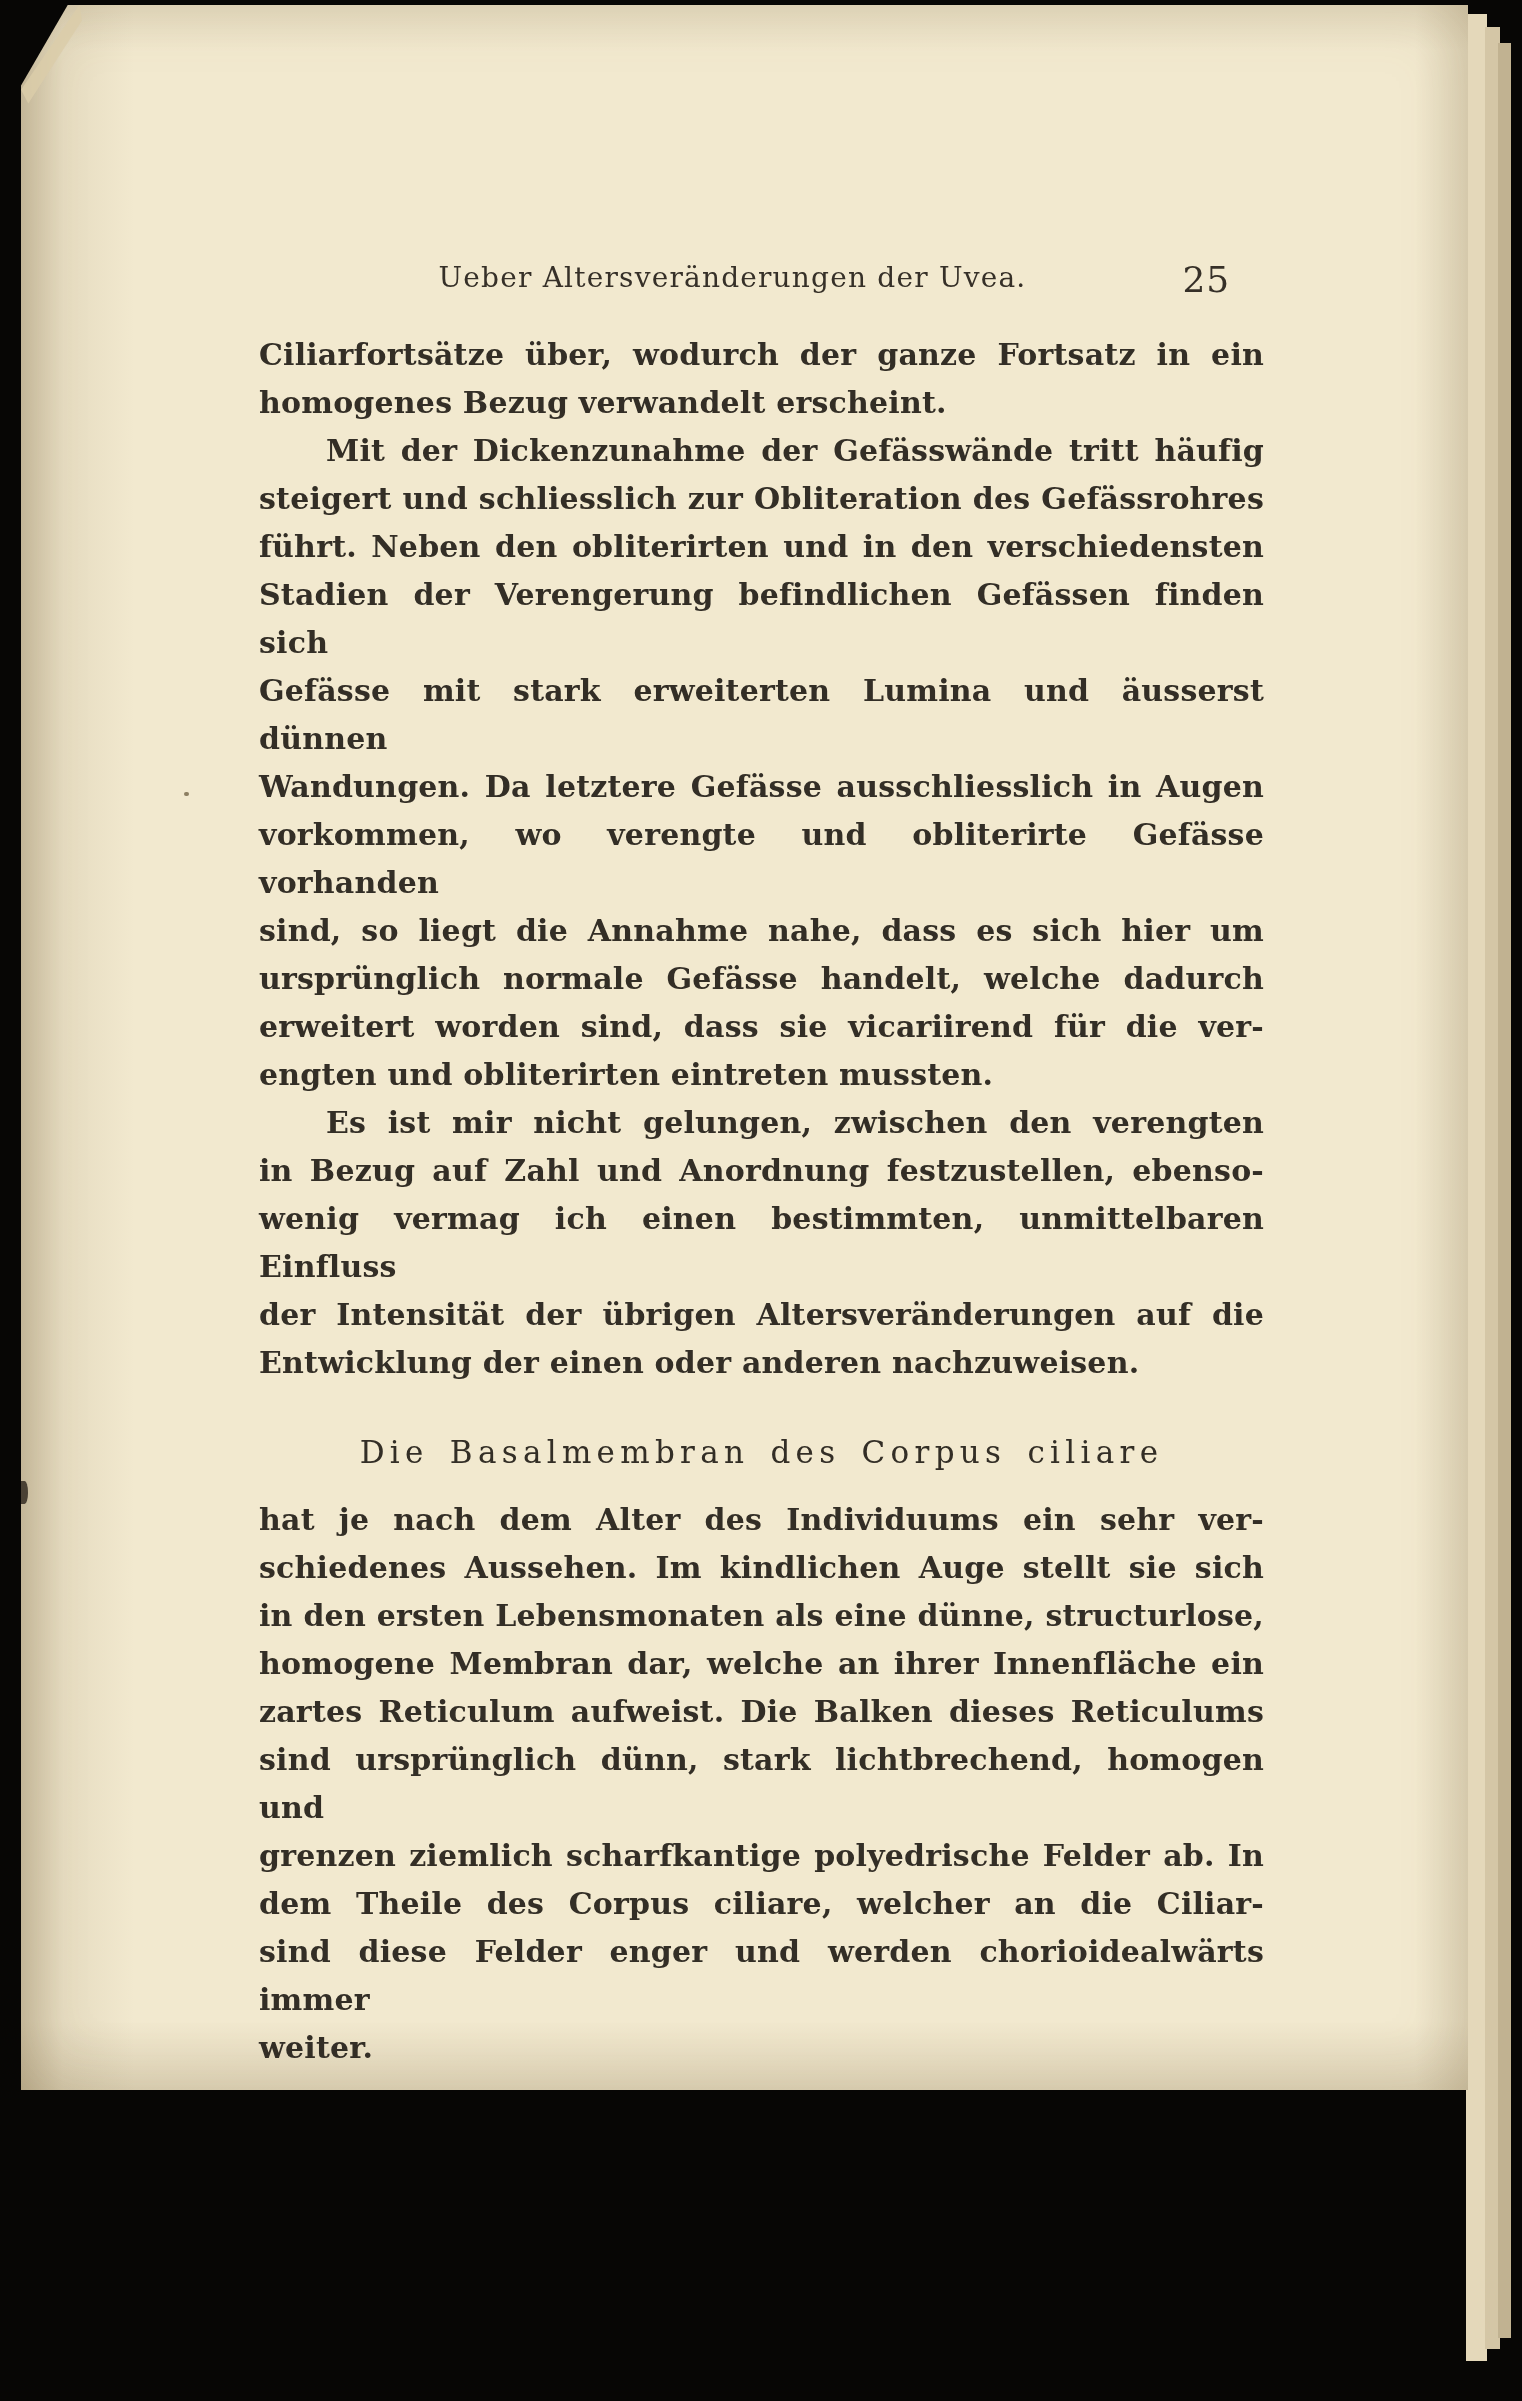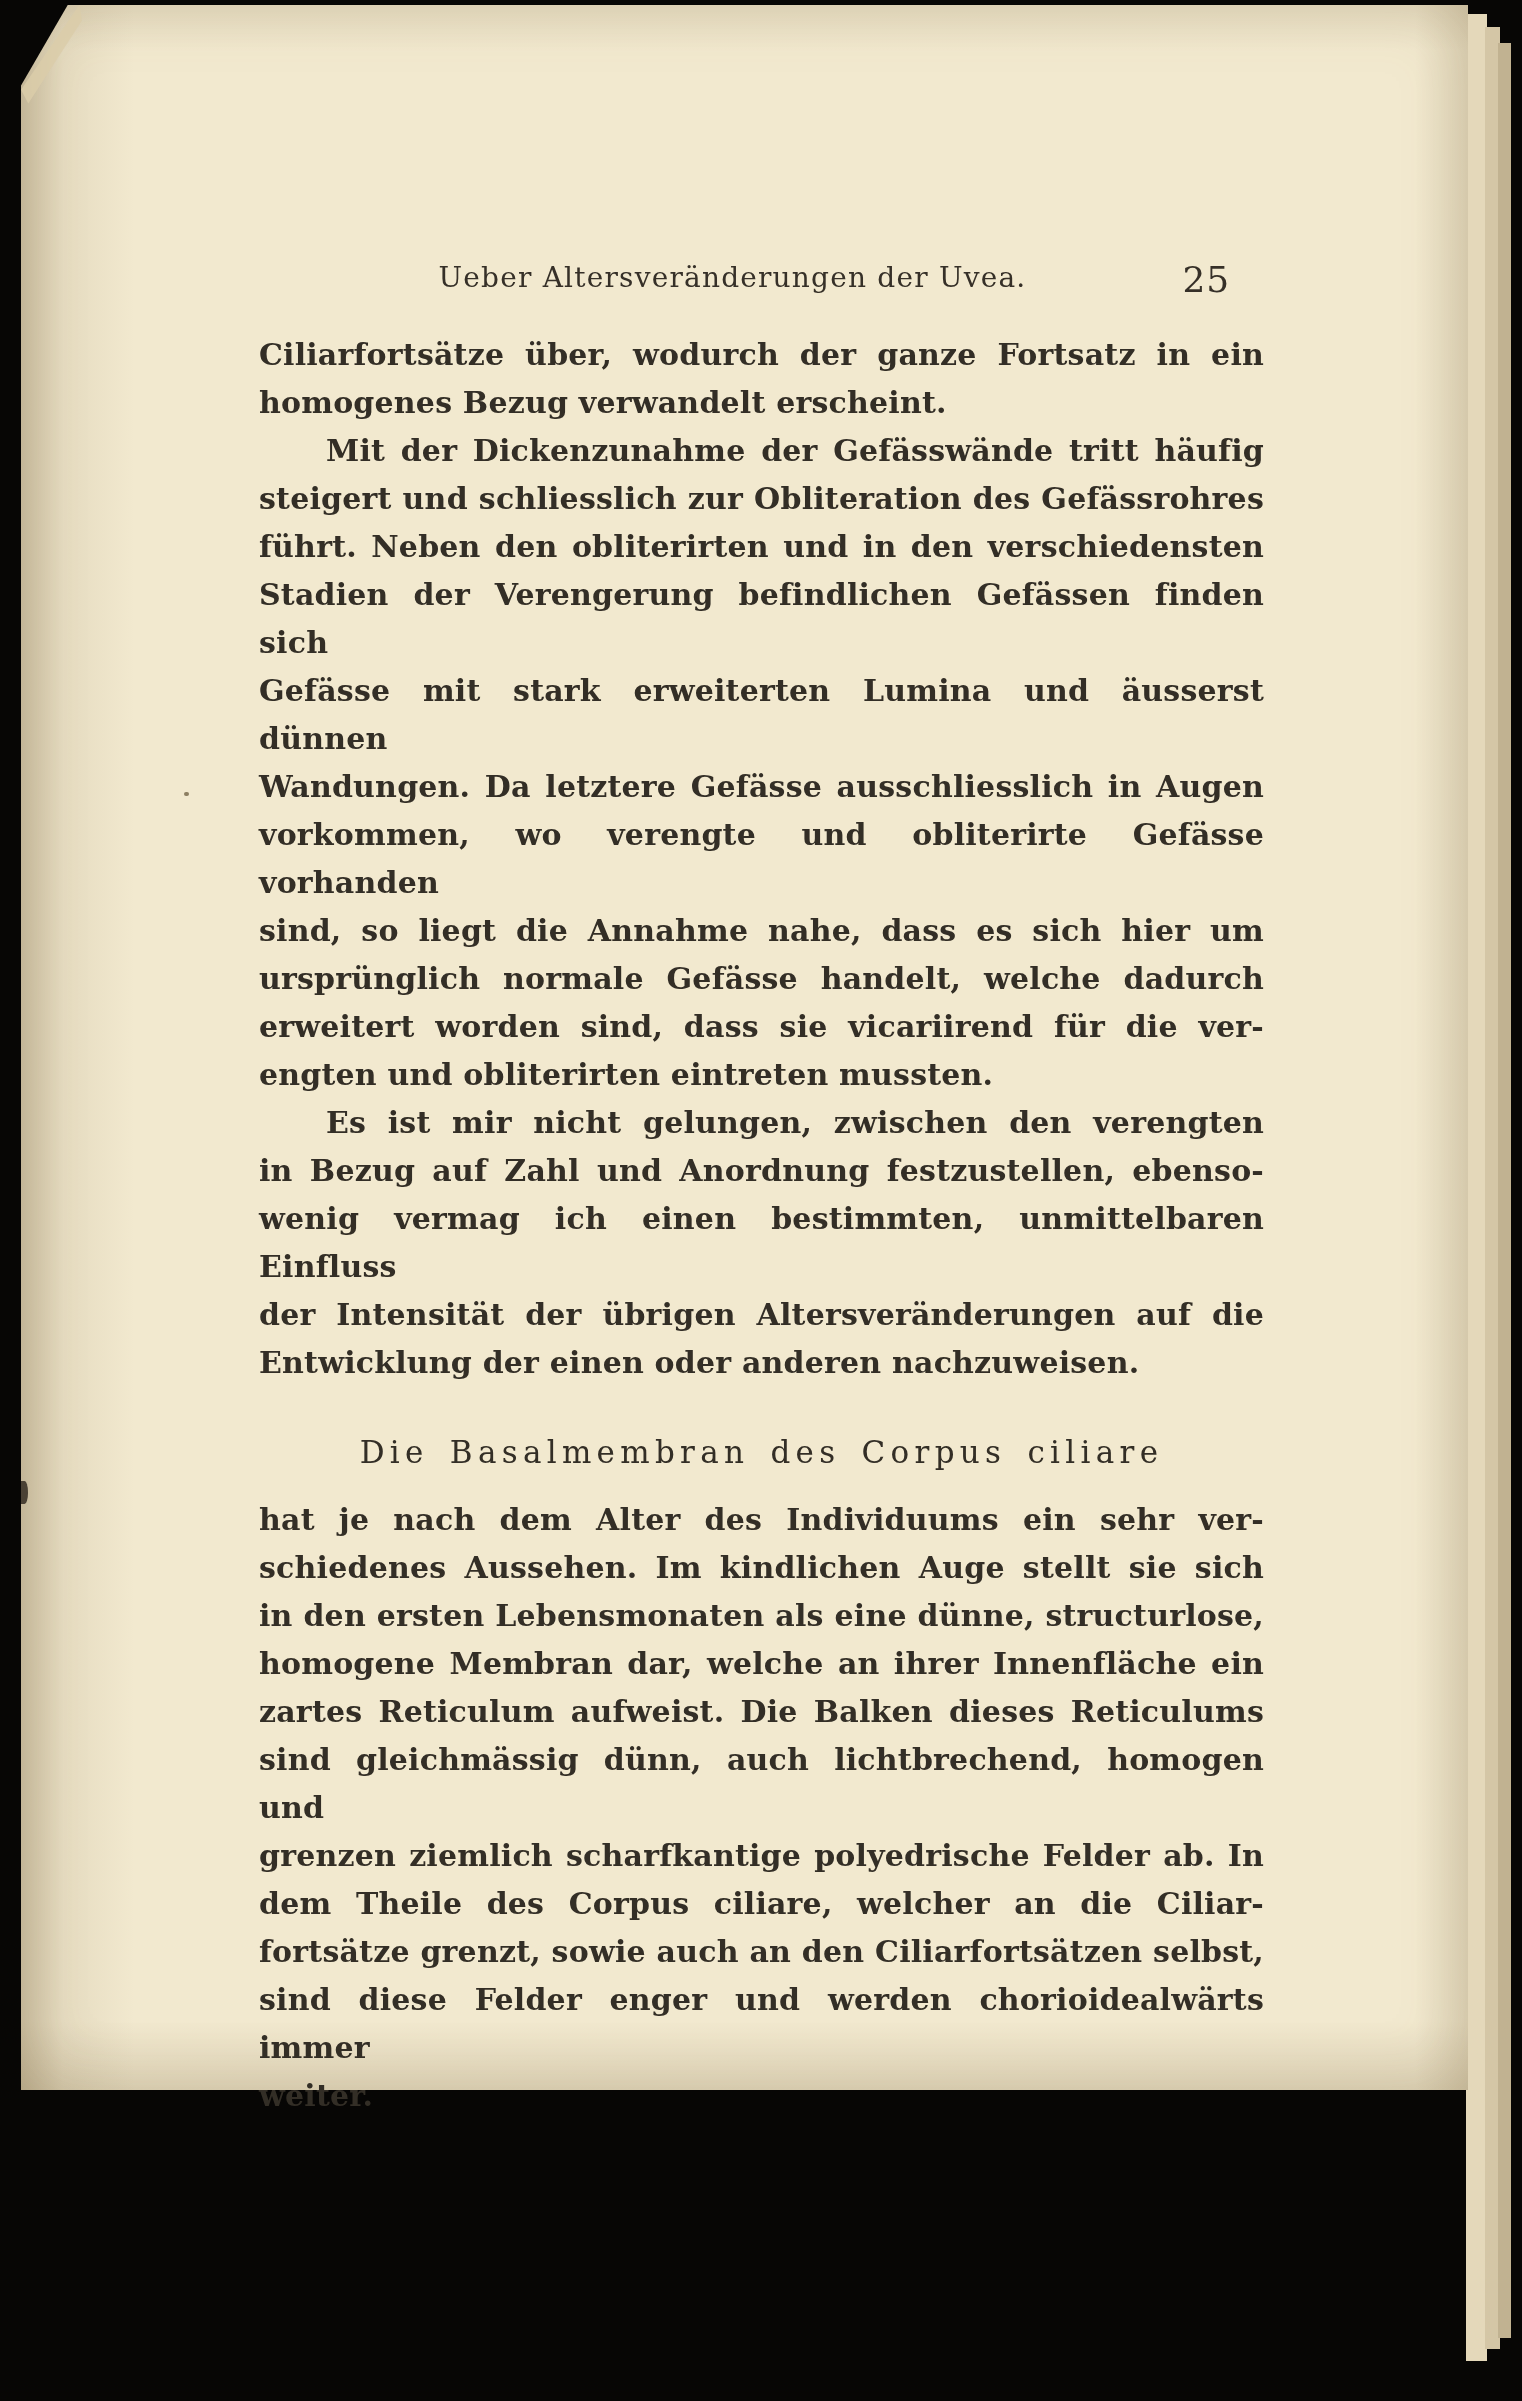--- a/index.html
+++ b/index.html
@@ -112,24 +112,23 @@
     </div>
 
     <div class="section-heading">Die Basalmembran des Corpus ciliare</div>
 
     <div class="para">
       <div class="line">hat je nach dem Alter des Individuums ein sehr ver-</div>
       <div class="line">schiedenes Aussehen. Im kindlichen Auge stellt sie sich</div>
       <div class="line">in den ersten Lebensmonaten als eine dünne, structurlose,</div>
       <div class="line">homogene Membran dar, welche an ihrer Innenfläche ein</div>
       <div class="line">zartes Reticulum aufweist. Die Balken dieses Reticulums</div>
-      <div class="line">sind gleichmässig dünn, auch lichtbrechend, homogen und</div>
+      <div class="line">sind ursprünglich dünn, stark lichtbrechend, homogen und</div>
       <div class="line">grenzen ziemlich scharfkantige polyedrische Felder ab. In</div>
       <div class="line">dem Theile des Corpus ciliare, welcher an die Ciliar-</div>
-      <div class="line">fortsätze grenzt, sowie auch an den Ciliarfortsätzen selbst,</div>
       <div class="line">sind diese Felder enger und werden chorioidealwärts immer</div>
       <div class="line last">weiter.</div>
     </div>
 
 
   </div>
 </div>
 
 
 </body></html>

